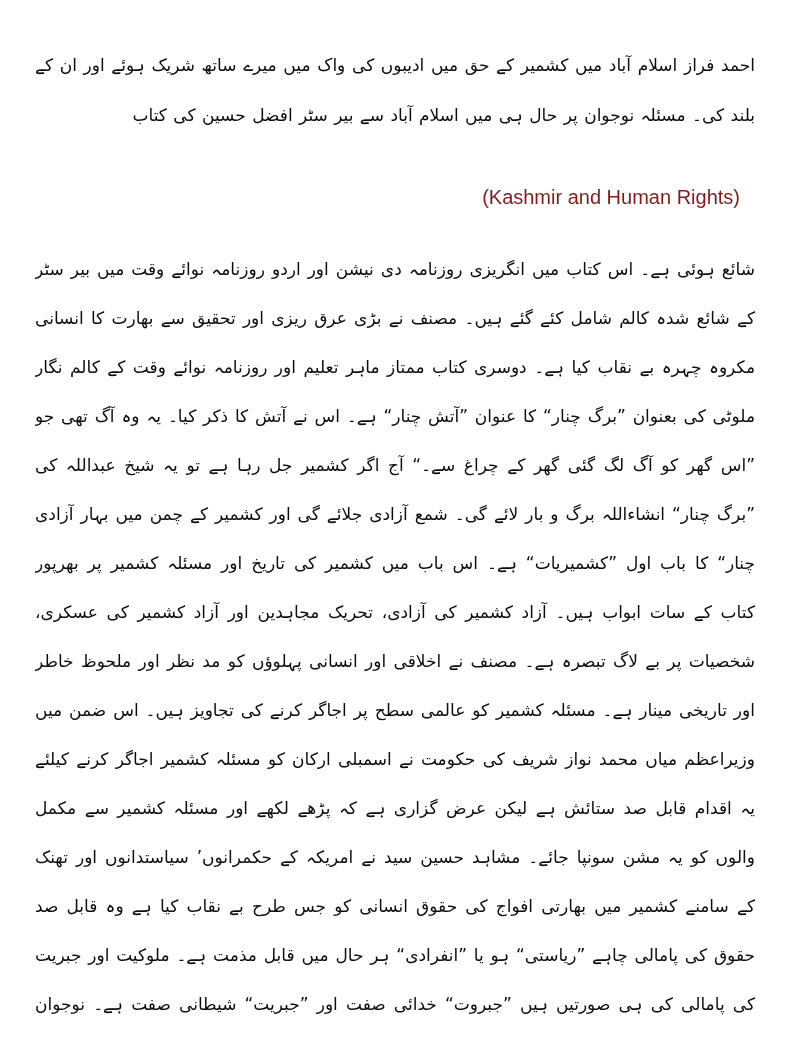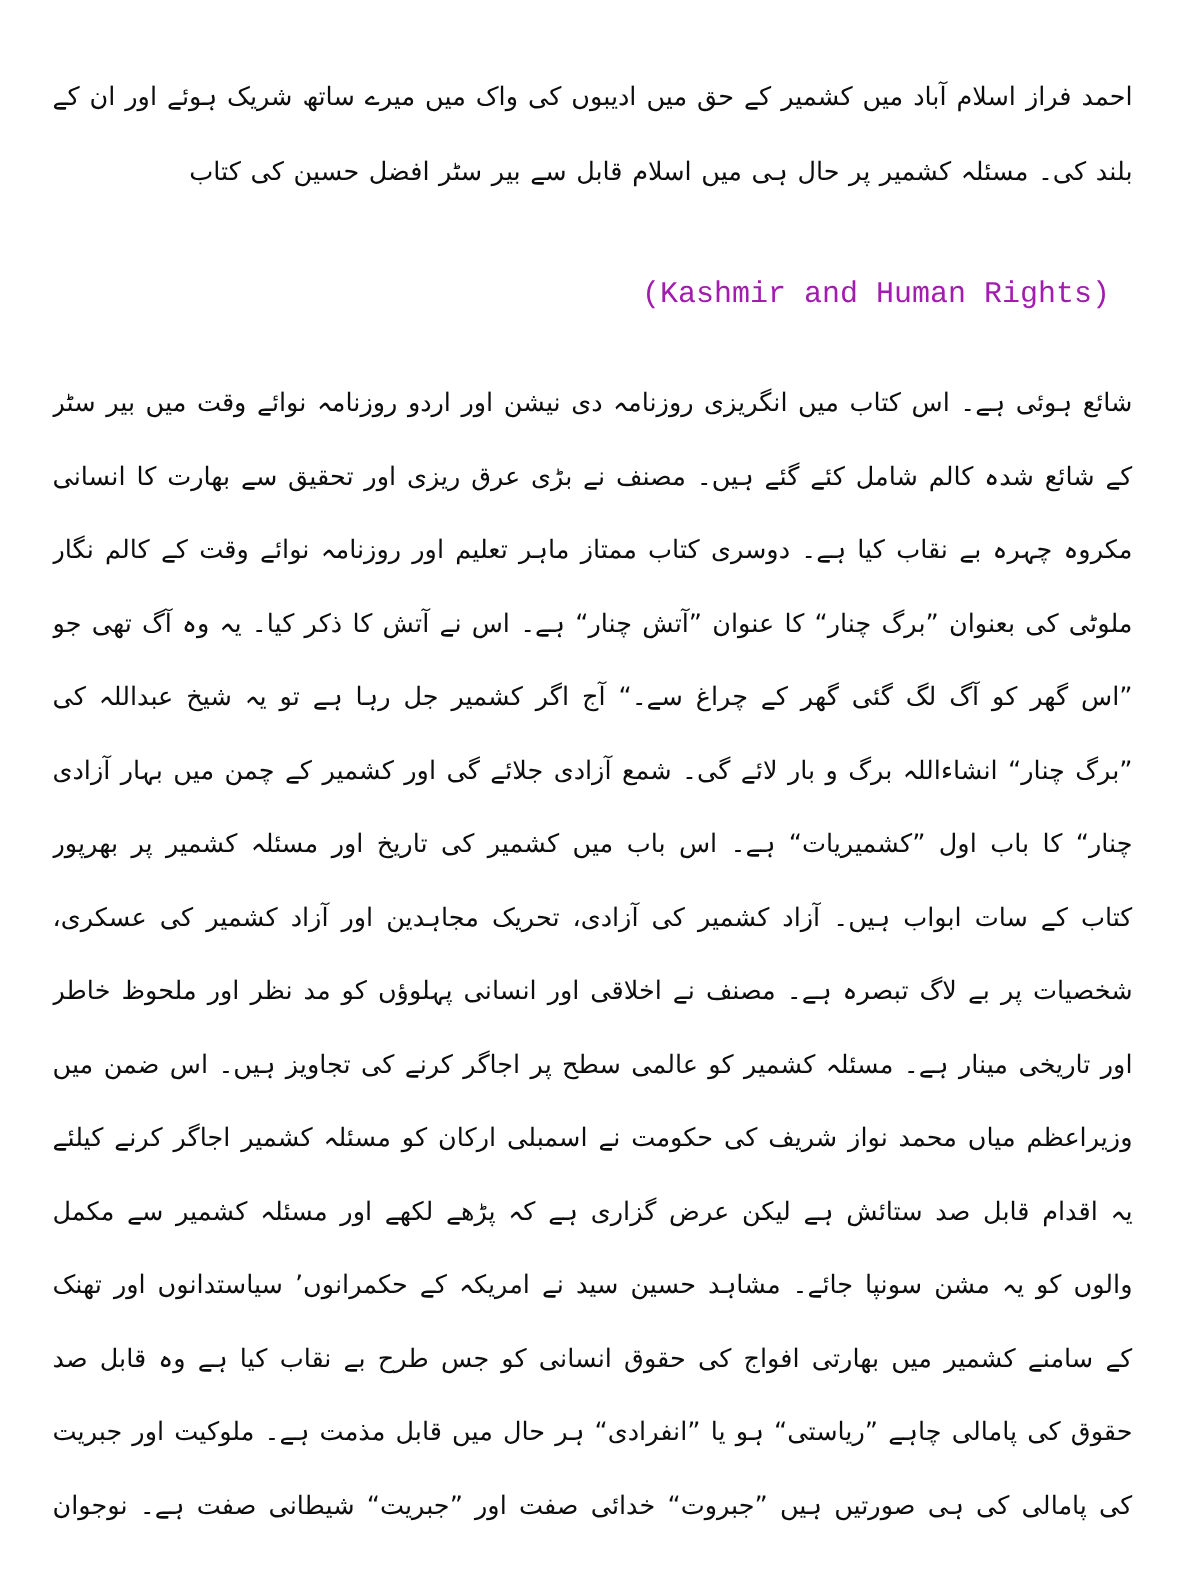--- a/index.html
+++ b/index.html
@@ -44,35 +44,35 @@
   }
   .english-title {
     direction: ltr;
     unicode-bidi: embed;
     text-align: right;
     padding-right: 15px;
     margin-top: 42px;
     height: 30px;
     line-height: 30px;
     font-size: 20px;
-    color: #a21caf;
-    font-family: Liberation Mono, monospace;
+    color: #7f1d1d;
+    font-family: Liberation Sans, sans-serif;
   }
   .para-body {
     margin-top: 33px;
   }
 </style>
 </head>
 <body>
 
 <div class="page">
 
   <div class="para para-intro">
     <div class="uline">احمد فراز اسلام آباد میں کشمیر کے حق میں ادیبوں کی واک میں میرے ساتھ شریک ہوئے اور ان کے حق میں آواز</div>
-    <div class="uline uline-last">بلند کی۔ مسئلہ کشمیر پر حال ہی میں اسلام قابل سے بیر سٹر افضل حسین کی کتاب</div>
+    <div class="uline uline-last">بلند کی۔ مسئلہ نوجوان پر حال ہی میں اسلام آباد سے بیر سٹر افضل حسین کی کتاب</div>
   </div>
 
   <div class="english-title">(Kashmir and Human Rights)</div>
 
   <div class="para para-body">
     <div class="uline">شائع ہوئی ہے۔ اس کتاب میں انگریزی روزنامہ دی نیشن اور اردو روزنامہ نوائے وقت میں بیر سٹر افضل حسین</div>
     <div class="uline">کے شائع شدہ کالم شامل کئے گئے ہیں۔ مصنف نے بڑی عرق ریزی اور تحقیق سے بھارت کا انسانی حقوق کی پامالی کا</div>
     <div class="uline">مکروہ چہرہ بے نقاب کیا ہے۔ دوسری کتاب ممتاز ماہر تعلیم اور روزنامہ نوائے وقت کے کالم نگار پروفیسر ریاض اصغر</div>
     <div class="uline">ملوٹی کی بعنوان ”برگ چنار“ کا عنوان ”آتش چنار“ ہے۔ اس نے آتش کا ذکر کیا۔ یہ وہ آگ تھی جو بقول شاعر</div>
     <div class="uline">”اس گھر کو آگ لگ گئی گھر کے چراغ سے۔“ آج اگر کشمیر جل رہا ہے تو یہ شیخ عبداللہ کی لگائی ہوئی آگ ہے۔</div>

